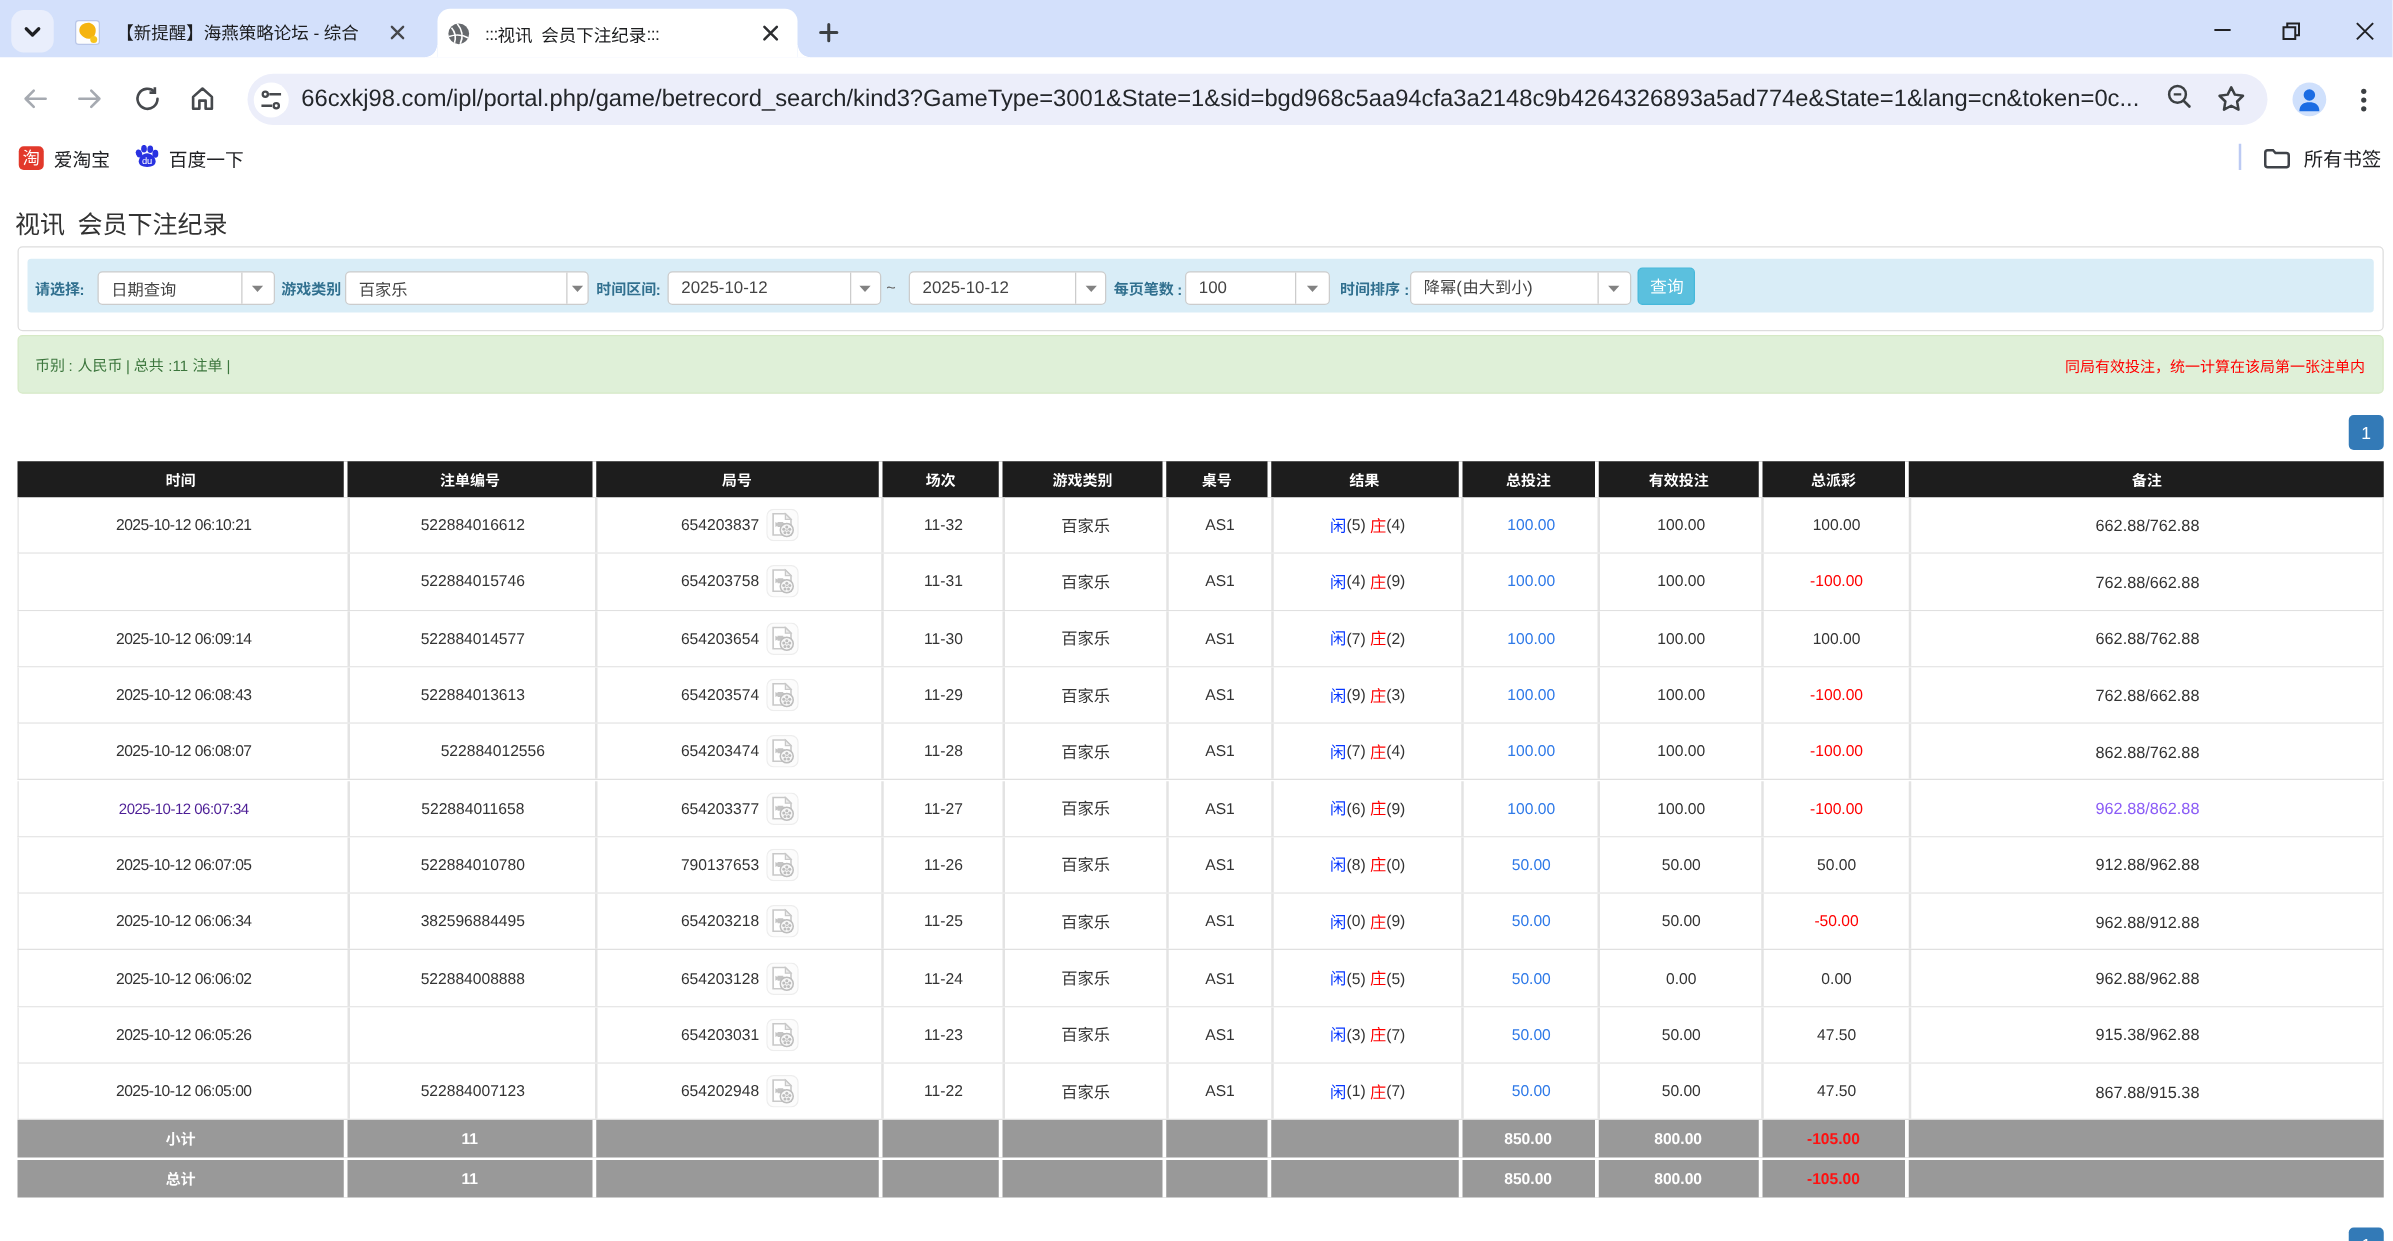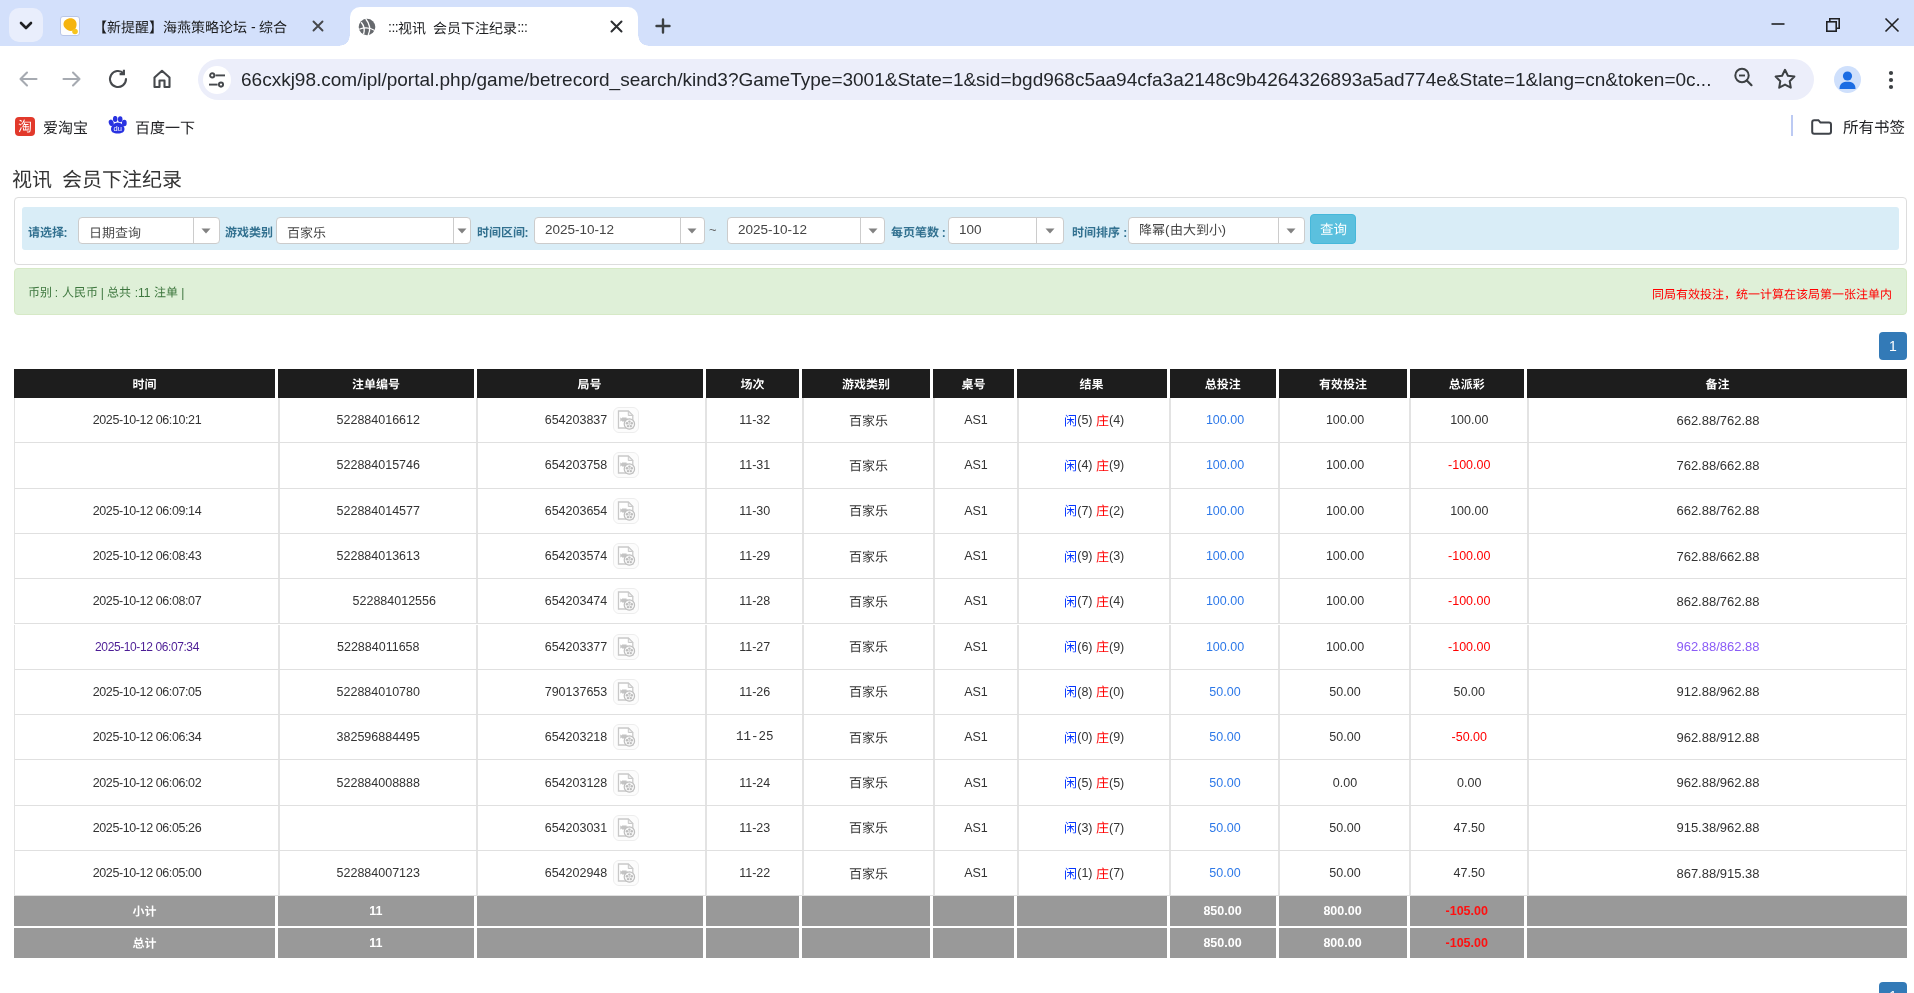--- a/index.html
+++ b/index.html
@@ -972,21 +972,21 @@
         <path d="M7.3 10.6 L7.3 14.6 L9 13.6 L9 14.6 L13.6 14.6 L13.6 12.9 L14.8 12.9 L14.8 11.4 L13.6 11.4 L13.6 10.6 L9 10.6 L9 11.6 Z" fill="#c4c4c4"></path>
         <circle cx="16.4" cy="17" r="5.2" fill="#f7f7f7" stroke="#bdbdbd" stroke-width="1.2"></circle>
         <circle cx="16.4" cy="14.6" r="1.2" fill="#bdbdbd"></circle>
         <circle cx="14" cy="16.3" r="1.2" fill="#bdbdbd"></circle>
         <circle cx="18.8" cy="16.3" r="1.2" fill="#bdbdbd"></circle>
         <circle cx="15" cy="19.1" r="1.2" fill="#bdbdbd"></circle>
         <circle cx="17.8" cy="19.1" r="1.2" fill="#bdbdbd"></circle>
         <path d="M15.6 17 H17.2" stroke="#bdbdbd"></path>
       </svg>
     </div>
-    <div class="cell" style="left:691.5px;width:96.5px;font-family:Liberation Mono, monospace;">
+    <div class="cell" style="left:691.5px;width:96.5px;">
       <span style="font-size:12.5px;color:#333">11-25</span>
     </div>
     <div class="cell" style="left:788px;width:131px;">
       <svg class="cj" style="width:39.0px;height:13px;vertical-align:-1.6px;" viewBox="0 0 3000 1000" fill="#333">
         <use href="#g18" x="0"></use>
         <use href="#g2a" x="1000"></use>
         <use href="#g2b" x="2000"></use>
       </svg>
     </div>
     <div class="cell" style="left:919px;width:84px;">

